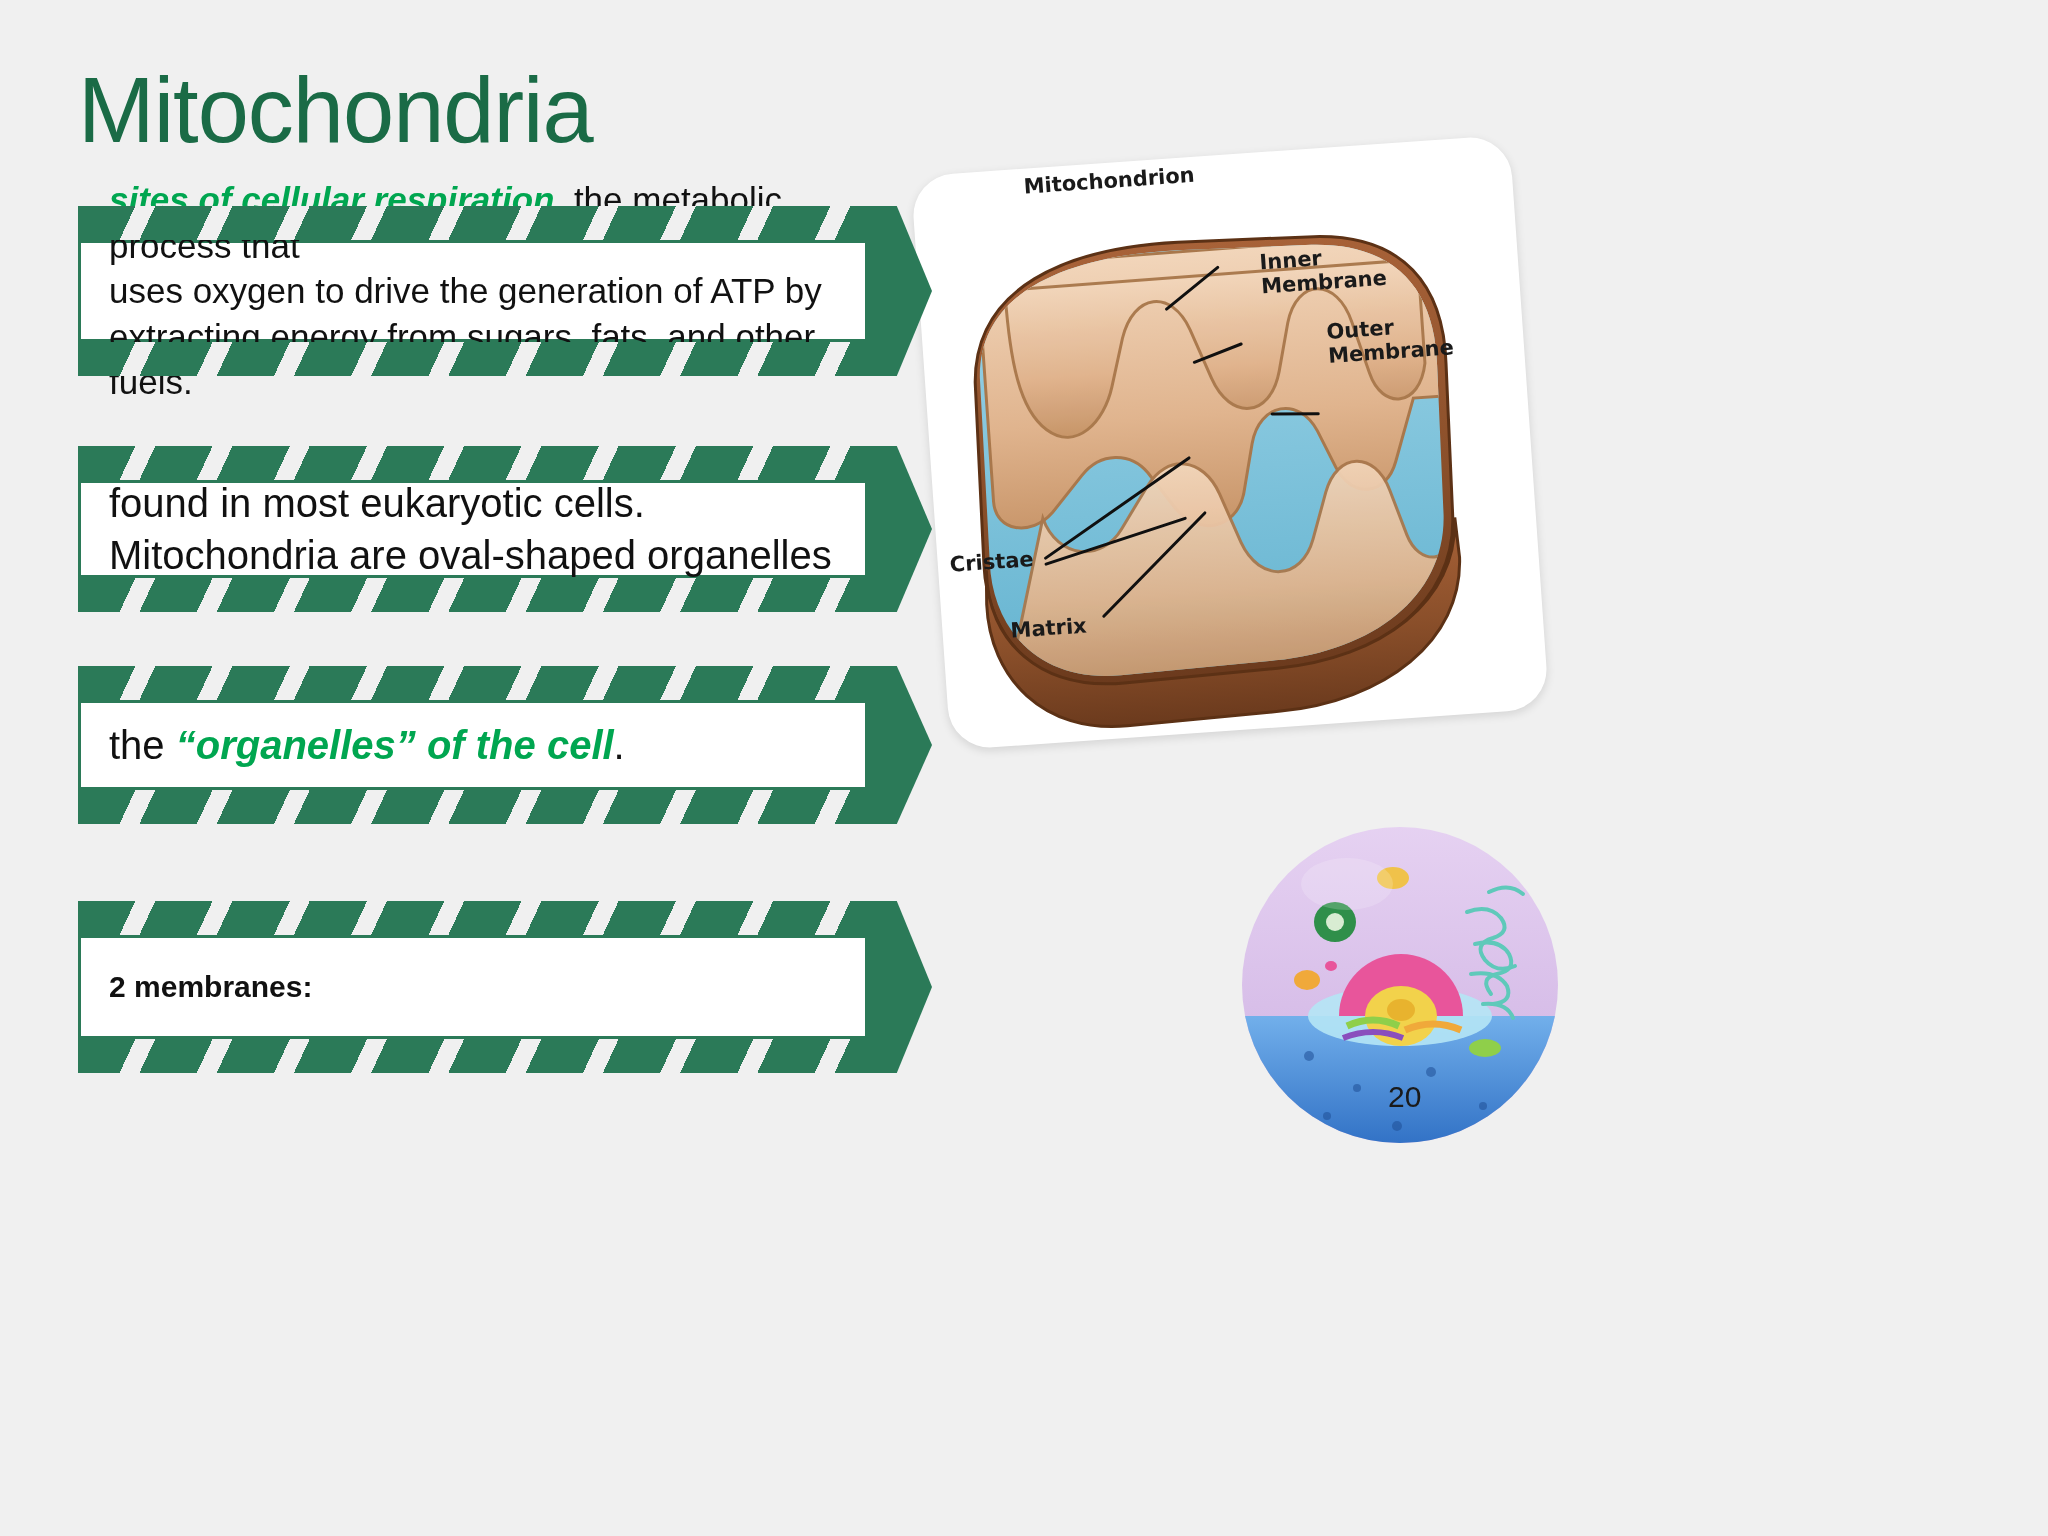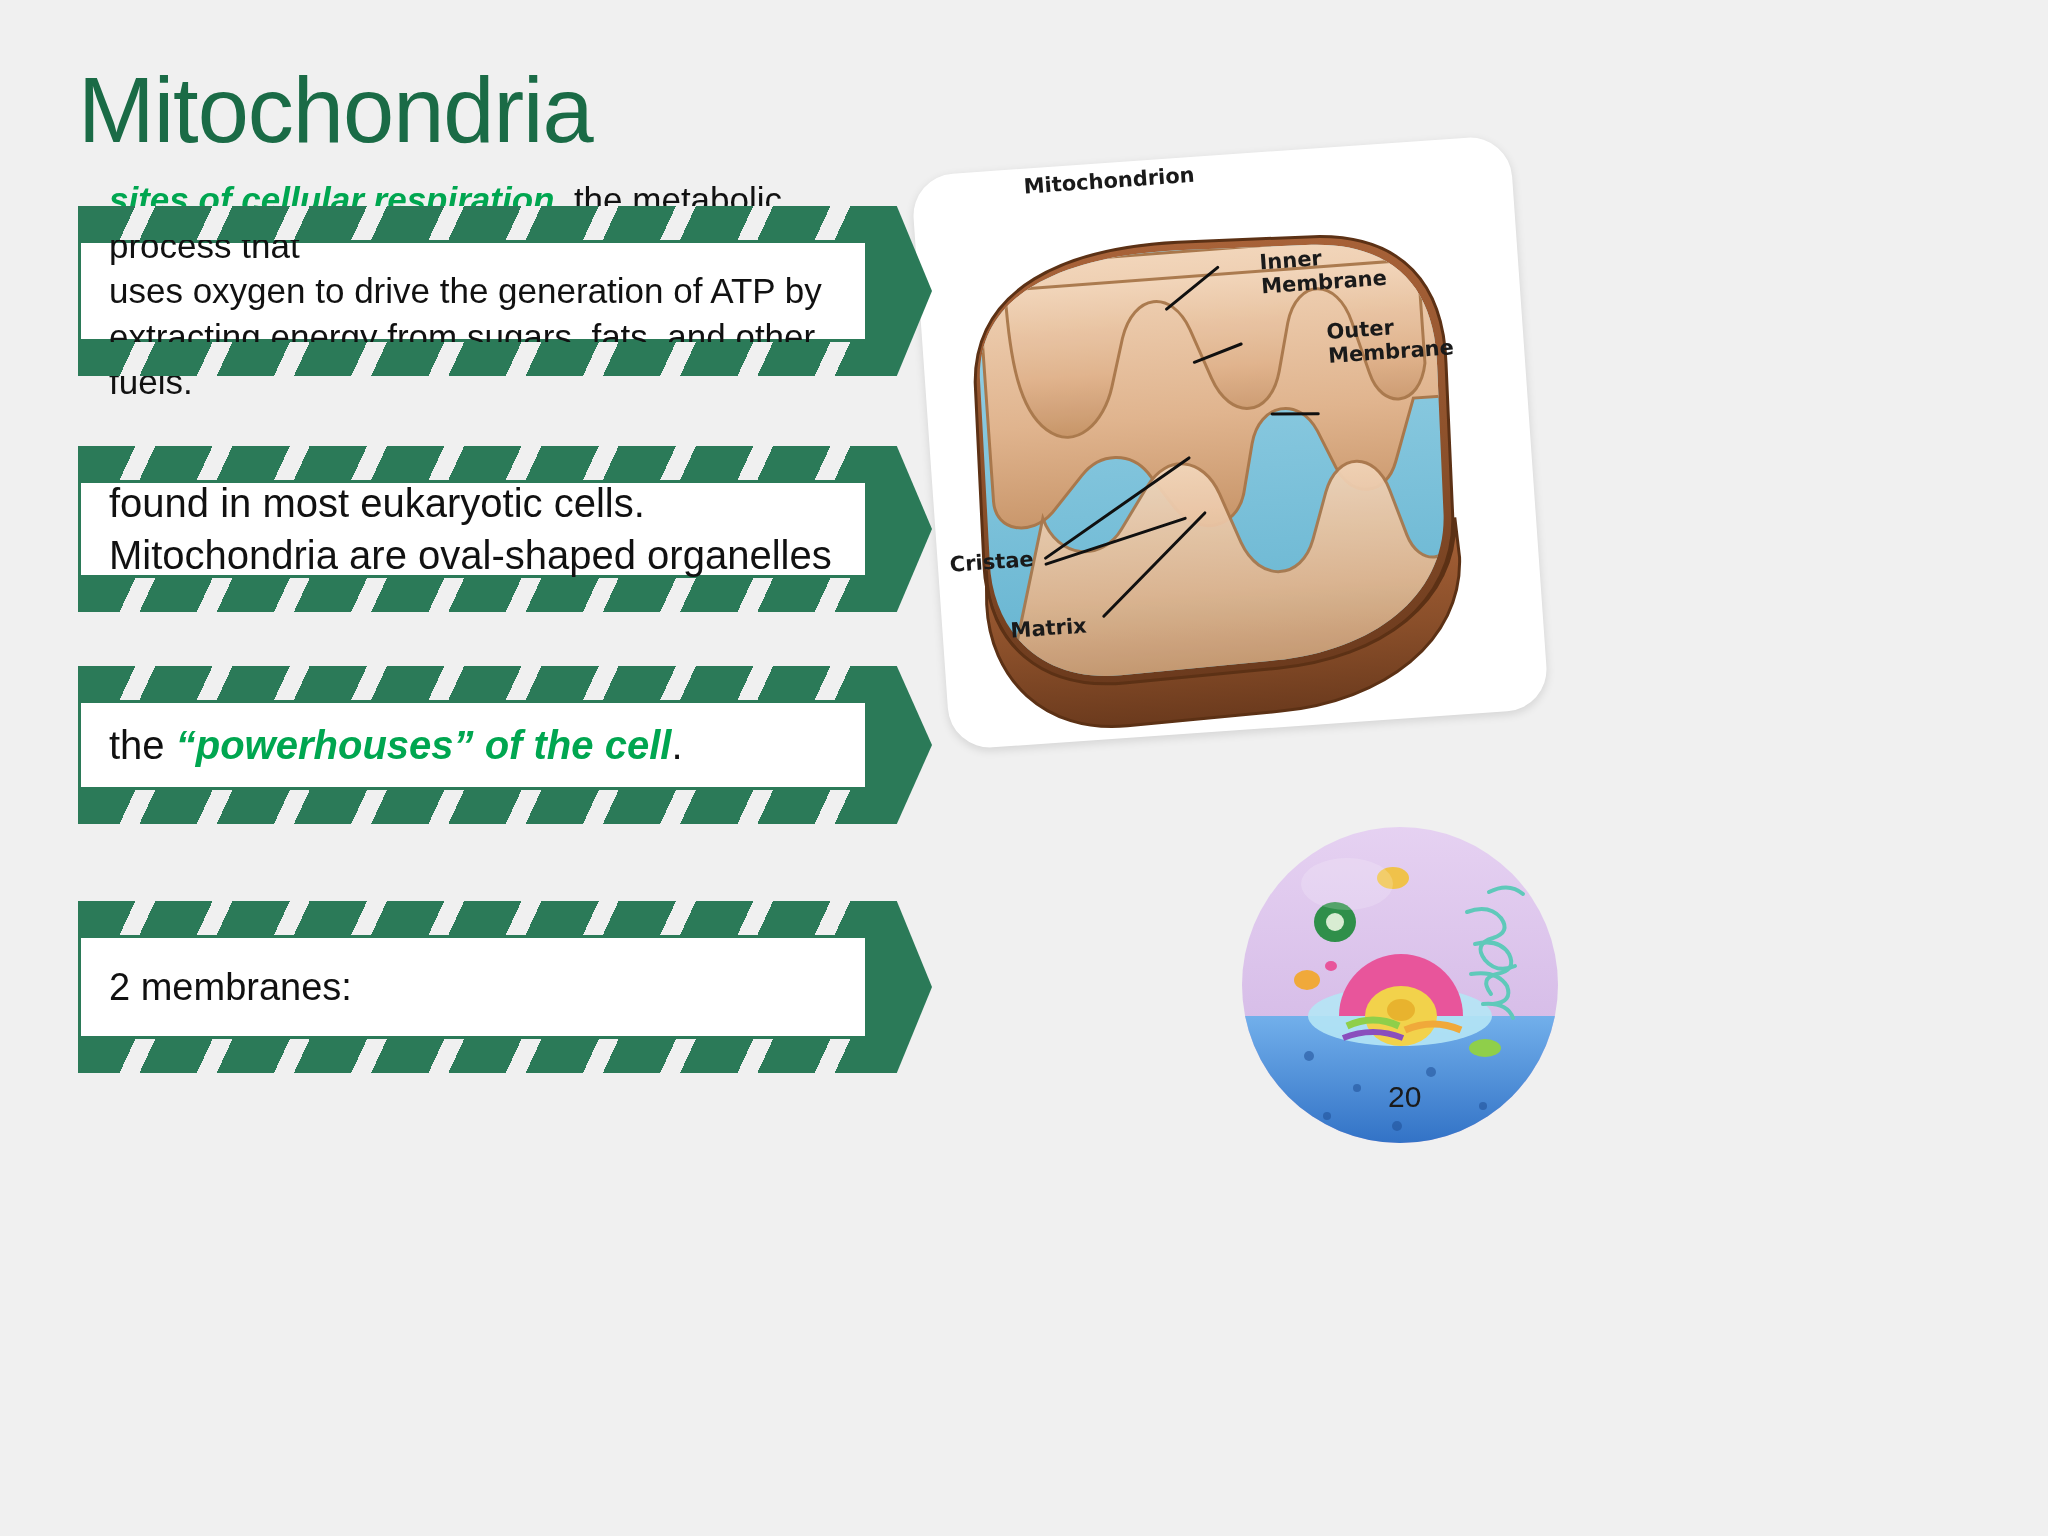--- a/index.html
+++ b/index.html
@@ -61,21 +61,21 @@
   .txt{
     font-size:35px;
     color:#111111;
     line-height:1.30;
   }
   .txt .em{
     color:#00a650;
     font-weight:bold;
     font-style:italic;
   }
-  .txt.bold{font-weight:normal;font-size:38px;}
+  .txt.bold{font-weight:bold;font-size:30px;}
   .txt.big{font-size:40px;}
   .txt .line{display:block;}
 
   
   .mito-card{
     position:absolute;left:930px;top:155px;
     width:600px;height:575px;
     transform:rotate(-4deg);
   }
   .mito-card .card-bg{
@@ -136,21 +136,21 @@
     </div>
   </div>
 
   <div class="callout" style="left:78px;top:700px;width:790px;height:90px;">
     <div class="arrow" style="left:790px;"></div>
     <div class="hatch top"></div>
     <div class="hatch bottom"></div>
     <div class="body">
       <div class="txt big">
         <span class="line">
-          <span>the </span><span class="em">“powerhouses” of the cell</span><span>.</span>
+          <span>the </span><span class="em">“organelles” of the cell</span><span>.</span>
         </span>
       </div>
     </div>
   </div>
 
   <div class="callout" style="left:78px;top:935px;width:790px;height:104px;">
     <div class="arrow" style="left:790px;"></div>
     <div class="hatch top"></div>
     <div class="hatch bottom"></div>
     <div class="body">

